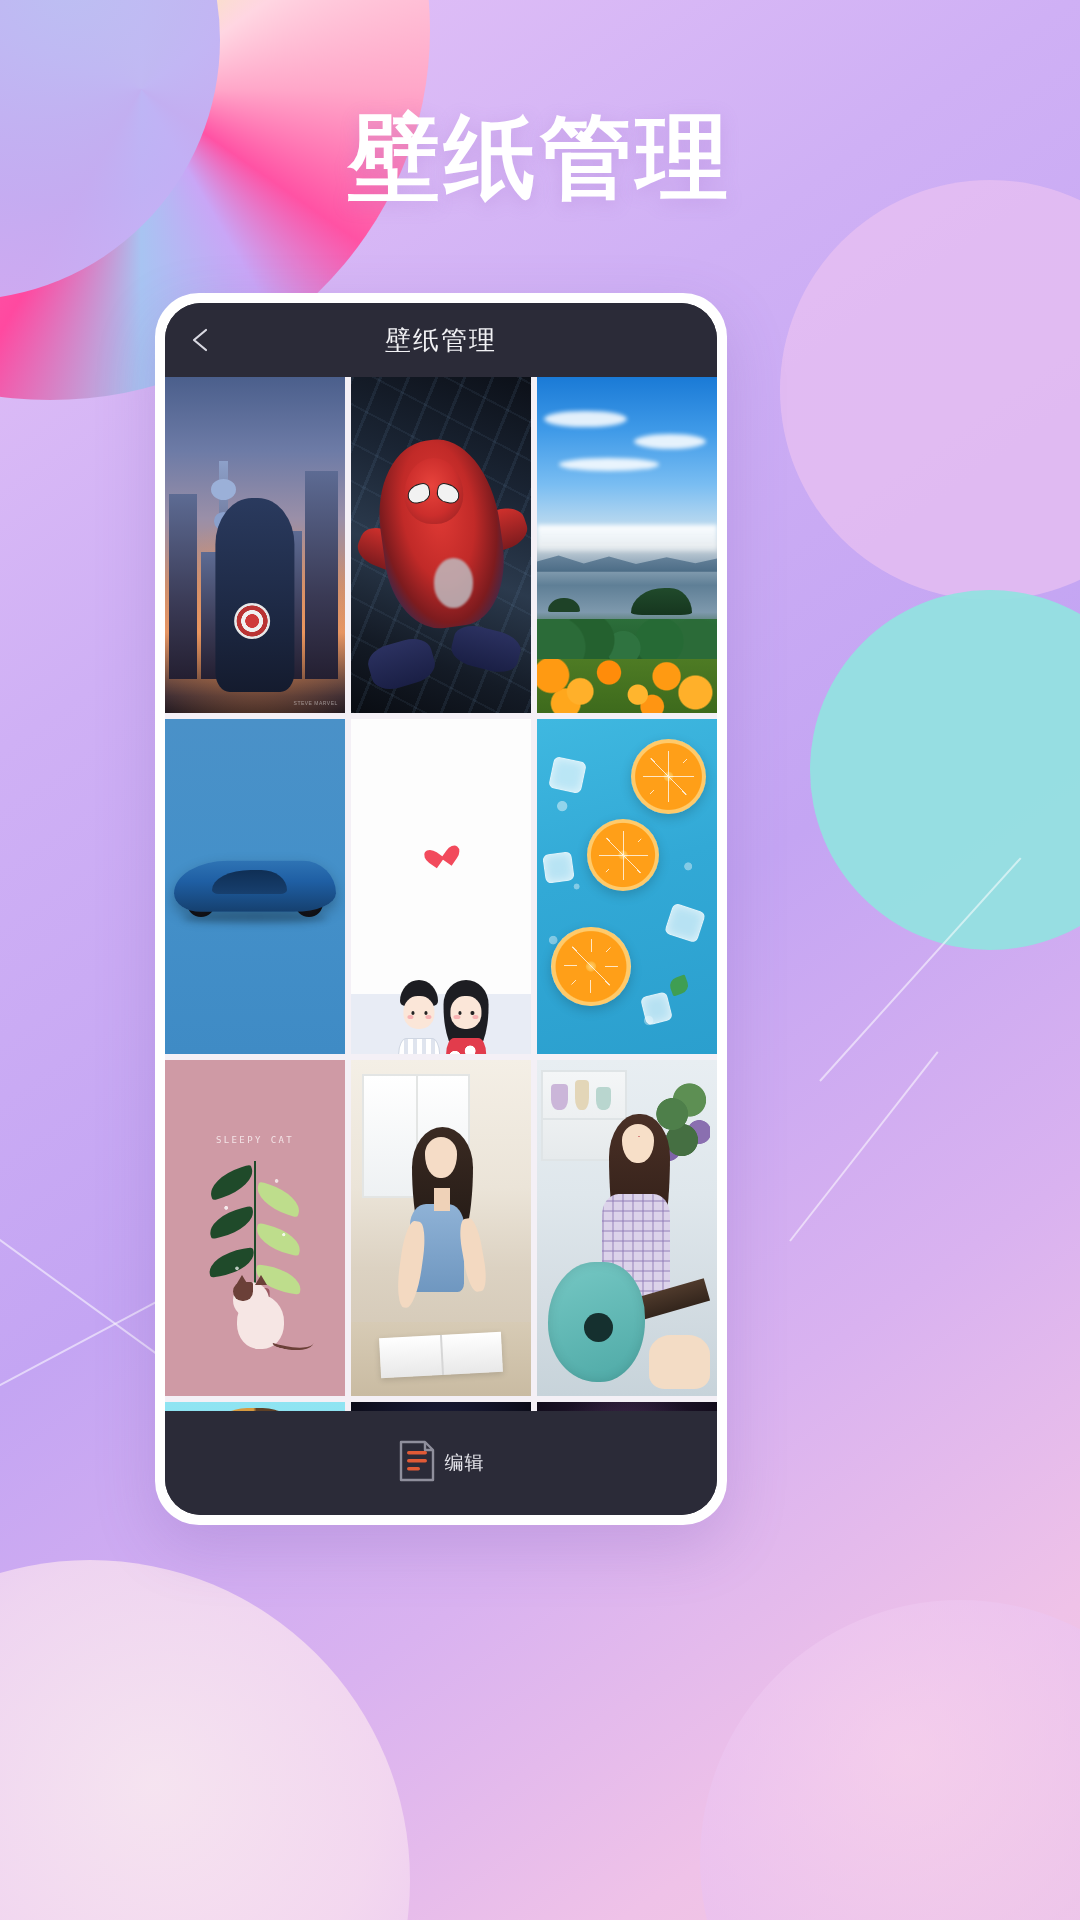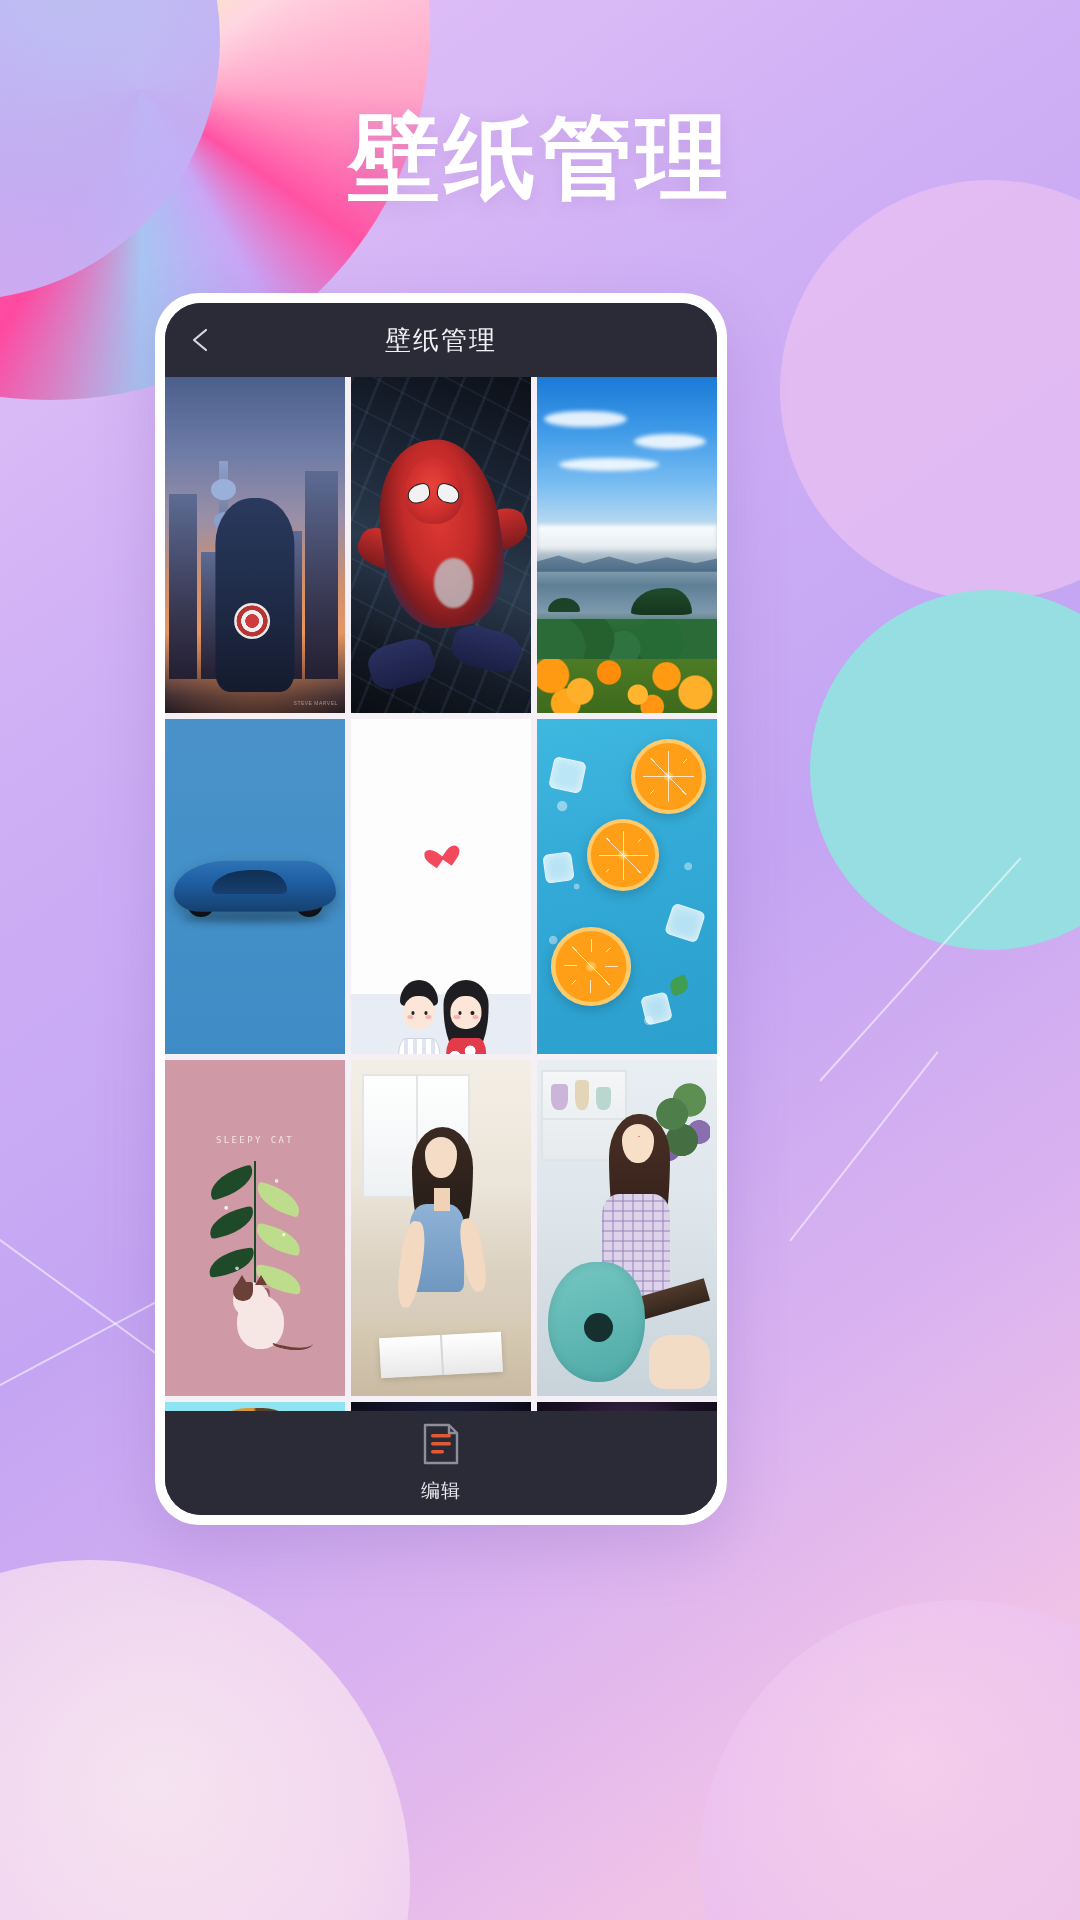--- a/index.html
+++ b/index.html
@@ -507,21 +507,21 @@
     flex: 0 0 104px;
     background: #2b2b38;
     display: flex;
     align-items: center;
     justify-content: center;
     position: relative;
     z-index: 3;
   }
   .nav-item {
     display: flex;
-    flex-direction: column;
+    flex-direction: row;
     align-items: center;
     gap: 9px;
     cursor: pointer;
     padding: 4px 22px;
   }
   .nav-label {
     color: #e9e9ef;
     font-size: 19px;
     letter-spacing: 1px;
     font-family: "DejaVu Sans", "Liberation Sans", sans-serif;

